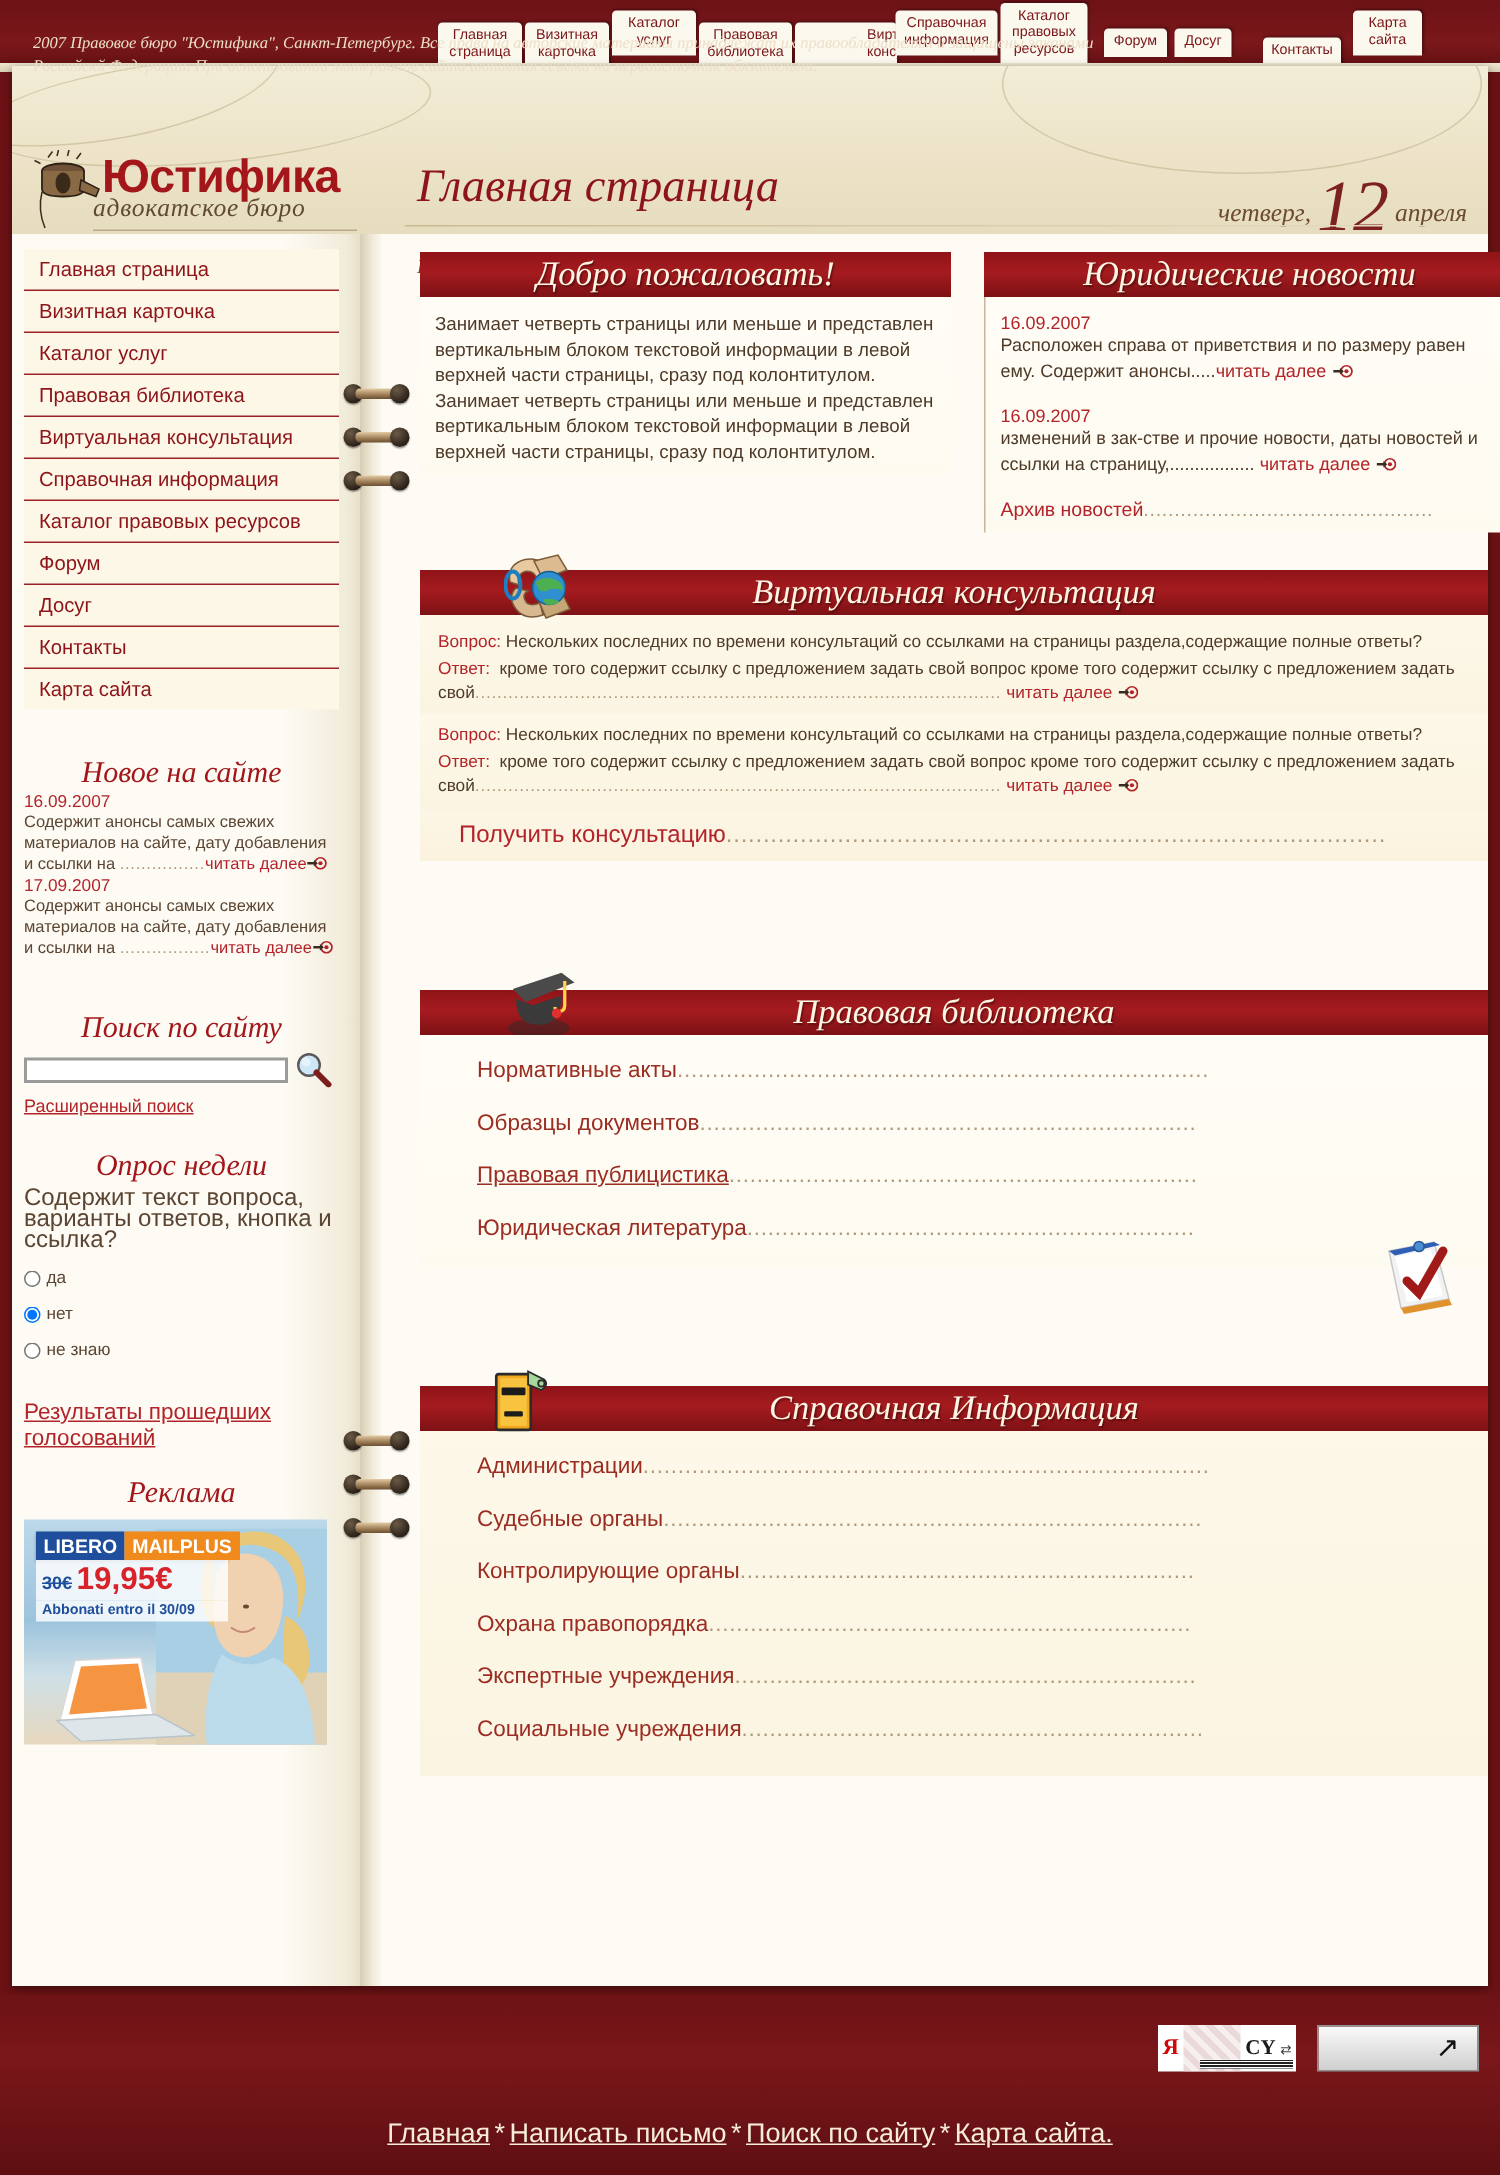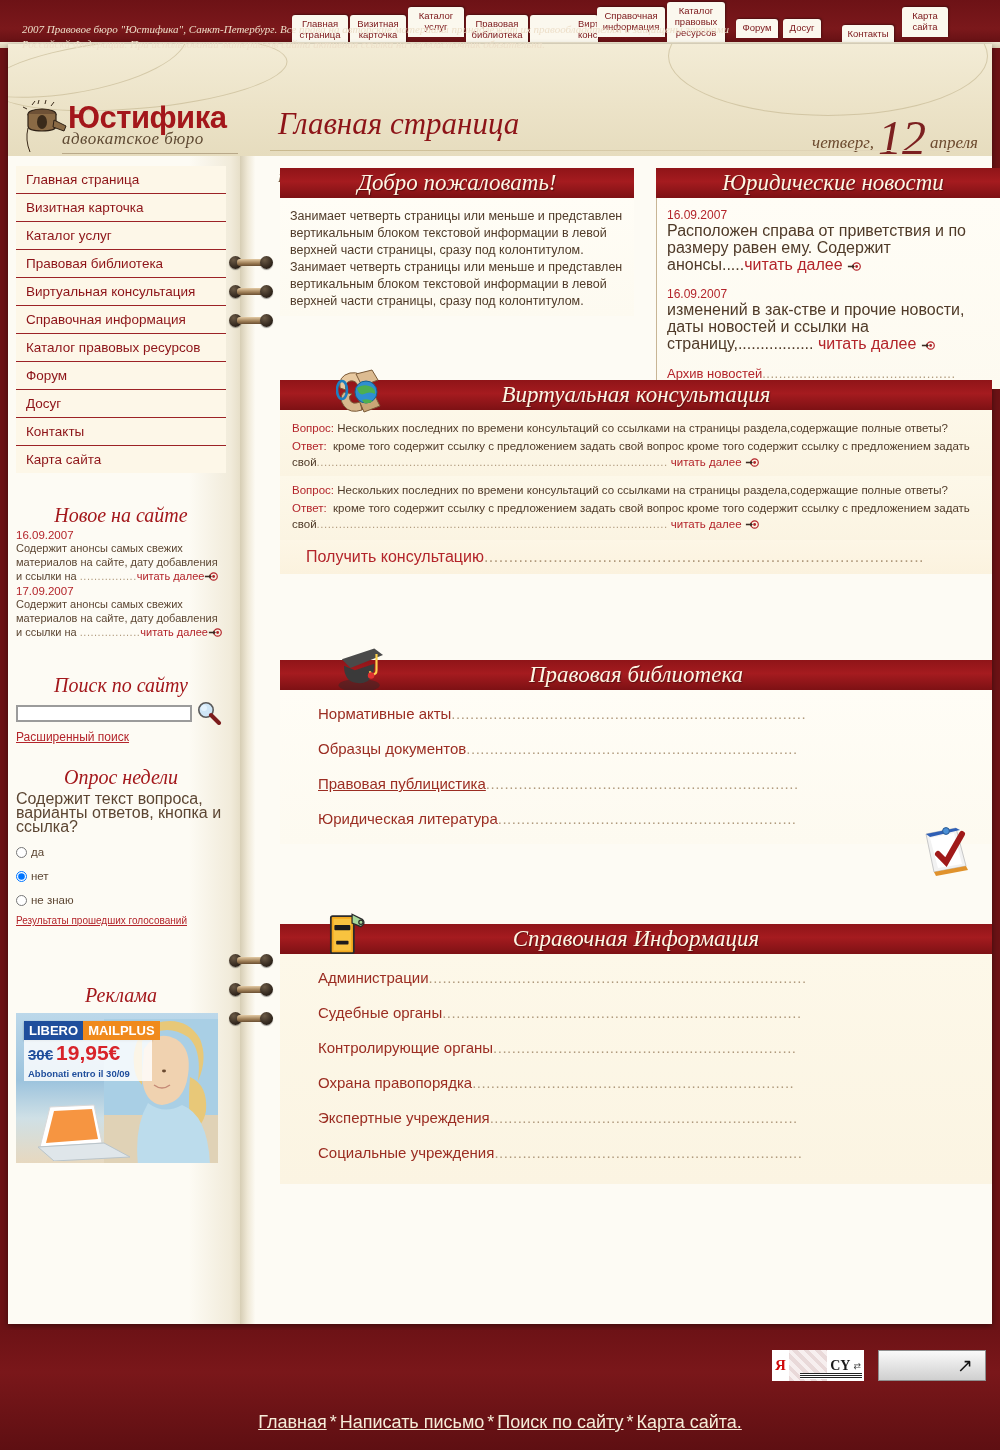--- a/index.html
+++ b/index.html
@@ -133,33 +133,33 @@
   .searchbox{
     width:176px; height:17px; border:2px solid #9b9b9b; background:#fff;
     font-size:11px; padding:0 3px; font-family:"Liberation Sans",sans-serif;
   }
   .advlink{ display:block; color:#b3242a; font-size:12px; margin-top:5px;
             text-decoration:underline; cursor:pointer; }
 
   .pollq{ font-size:16px; color:#5c4633; line-height:14px; margin-top:3px;}
   .pollopt{ font-size:11.5px; color:#5c4633; display:flex; align-items:center; gap:4px; margin-top:12px;}
   .pollopt input{ margin:0; width:11px; height:11px; }
-  .reslink{ display:block; color:#b3242a; font-size:10px; margin-top:9px;
+  .reslink{ display:block; color:#b3242a; font-size:15px; margin-top:27px;
             text-decoration:underline; cursor:pointer; }
 
   .ad{ width:202px; height:150px; margin-top:6px; position:relative; overflow:hidden;
        background:linear-gradient(180deg,#bcd8ea 0%,#9cc3dd 45%,#cfe0e6 70%,#e7d8bf 100%); }
   .ad-badge{ position:absolute; left:8px; top:8px; width:128px; }
   .ad-row1{ display:flex; height:19px; font-weight:bold; font-size:13px; color:#fff;
             box-shadow:0 1px 2px rgba(0,0,0,.3); }
   .ad-libero{ background:#1f4e9c; padding:2px 5px; }
   .ad-mailplus{ background:#f08a1c; padding:2px 5px; }
   .ad-price{ background:rgba(255,255,255,.82); padding:1px 4px 2px; display:flex;
              align-items:baseline; gap:3px; }
-  .ad-old{ color:#1f4e9c; font-size:15px; font-weight:bold; text-decoration:line-through; }
+  .ad-old{ color:#1f4e9c; font-size:12px; font-weight:bold; text-decoration:line-through; }
   .ad-new{ color:#d8232a; font-size:21px; font-weight:bold; }
   .ad-sub{ background:rgba(255,255,255,.82); color:#1f4e9c; font-size:9.5px;
            font-weight:bold; padding:1px 4px 2px; }
   .ad-woman{ position:absolute; right:-6px; top:6px; width:120px; height:146px; }
   .ad-lap{ position:absolute; left:18px; bottom:2px; width:96px; height:58px; }
 
   
   .ring{
     position:absolute; width:44px; height:13px; z-index:30;
   }
@@ -184,21 +184,21 @@
     white-space:nowrap;
   }
   .bar-ico{ position:absolute; left:56px; top:-12px; width:52px; height:48px; }
 
   .panel{ background:linear-gradient(180deg,#fffdf6,#fdfaf0); }
   .panel-cream{ background:linear-gradient(180deg,#fdf8e9,#fbf4e2); }
 
   .bodytxt{ font-size:12.5px; line-height:17px; color:#4f3a28; }
 
   .news-date{ color:#b3242a; font-size:12px; }
-  .news-txt{ color:#4f3a28; font-size:16px; line-height:17px; }
+  .news-txt{ color:#4f3a28; font-size:12px; line-height:17px; }
   .arch{ color:#b3242a; font-size:13px; cursor:pointer; }
 
   .qa{ font-size:11.5px; line-height:16px; color:#4f3a28; }
   .qa-lbl{ color:#b3242a; }
 
   .getcons{
     font-size:16px; color:#b3242a; padding:8px 0 8px 26px;
     background:linear-gradient(180deg,#fdf6e6,#fbf2de);
     cursor:pointer; white-space:nowrap; overflow:hidden;
   }

